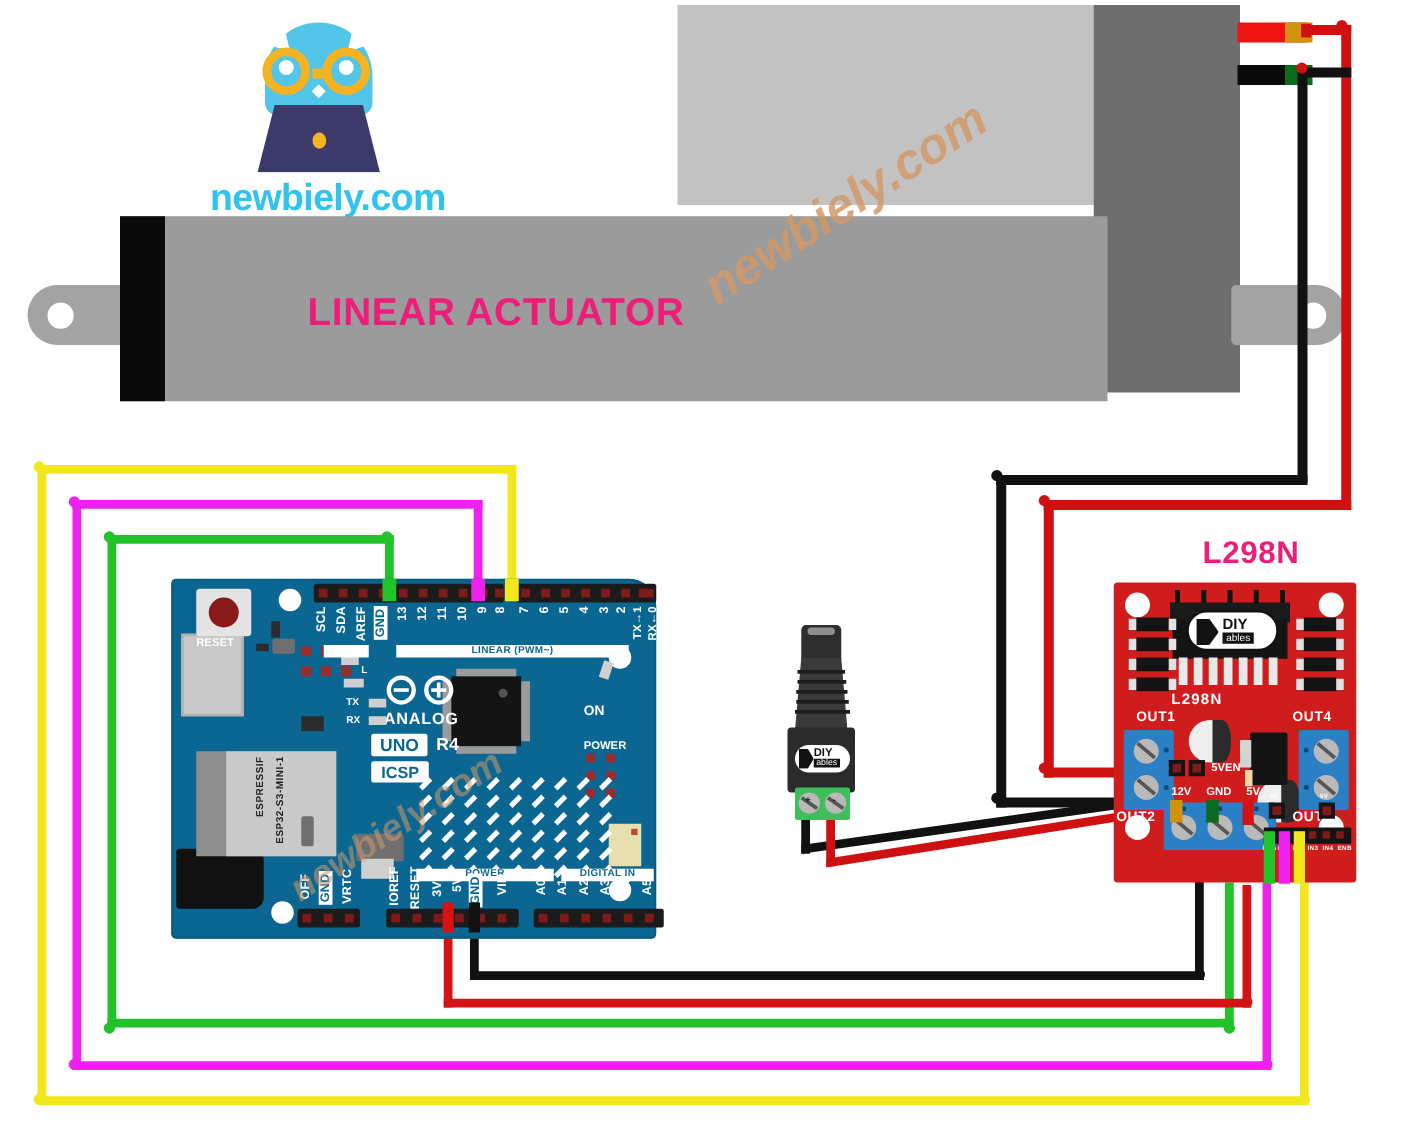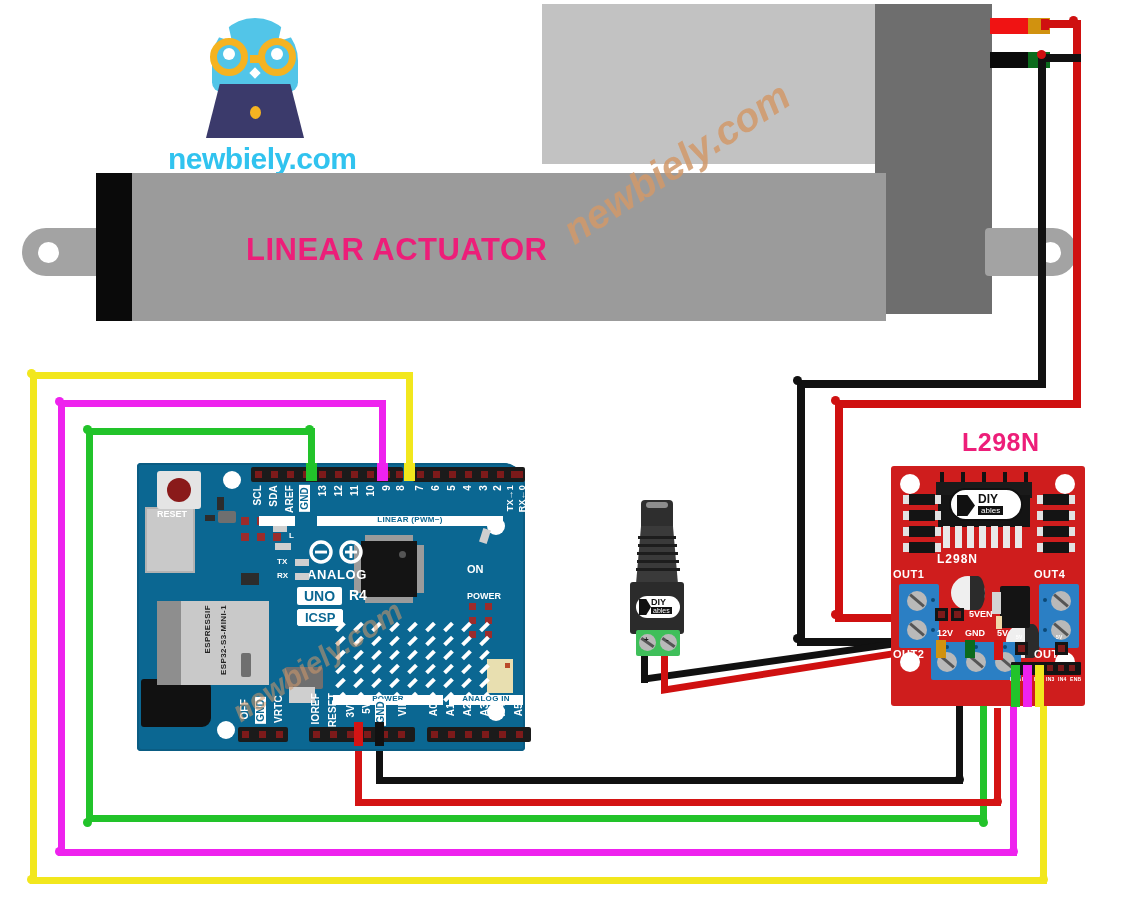--- a/index.html
+++ b/index.html
@@ -405,21 +405,21 @@
     </div>
 
     <div class="bar" style="left:122px;top:53px;width:36px;"></div>
     <div class="bar" style="left:180px;top:53px;width:186px;">
       <span>LINEAR (PWM~)</span>
     </div>
     <div class="bar" style="left:196px;top:232px;width:110px;">
       <span>POWER</span>
     </div>
     <div class="bar" style="left:312px;top:232px;width:74px;">
-      <span>ANALOG IN</span>
+      <span>DIGITAL IN</span>
     </div>
 
     <div class="hdr" style="left:114px;top:4px;width:152px;">
       <i style="left:4px"></i>
         <i style="left:20px"></i>
         <i style="left:36px"></i>
         <i style="left:52px"></i>
       <i style="left:68px"></i>
         <i style="left:84px"></i>
         <i style="left:100px"></i>
@@ -571,21 +571,21 @@
         <i></i>
       </div>
     <div class="cap" style="left:115px;top:158px;width:34px;height:34px;">
         <i></i>
       </div>
     <div class="reg">
         <i></i>
       </div>
     <div class="ledr" style="left:105px;top:150px;width:6px;height:13px;"></div>
 
-    <div class="out" style="left:2px;top:102px;">OUT1</div>
+    <div class="out" style="left:18px;top:102px;">OUT1</div>
     <div class="tb" style="left:8px;top:118px;width:40px;height:64px;">
       <div class="sc" style="left:8px;top:7px;"></div>
       <div class="sc" style="left:8px;top:36px;"></div>
       <div class="dot" style="left:32px;top:14px;"></div>
       <div class="dot" style="left:32px;top:44px;"></div>
     </div>
     <div class="out" style="left:2px;top:182px;">OUT2</div>
 
     <div class="out" style="left:143px;top:102px;">OUT4</div>
     <div class="tb" style="left:148px;top:118px;width:40px;height:64px;">

